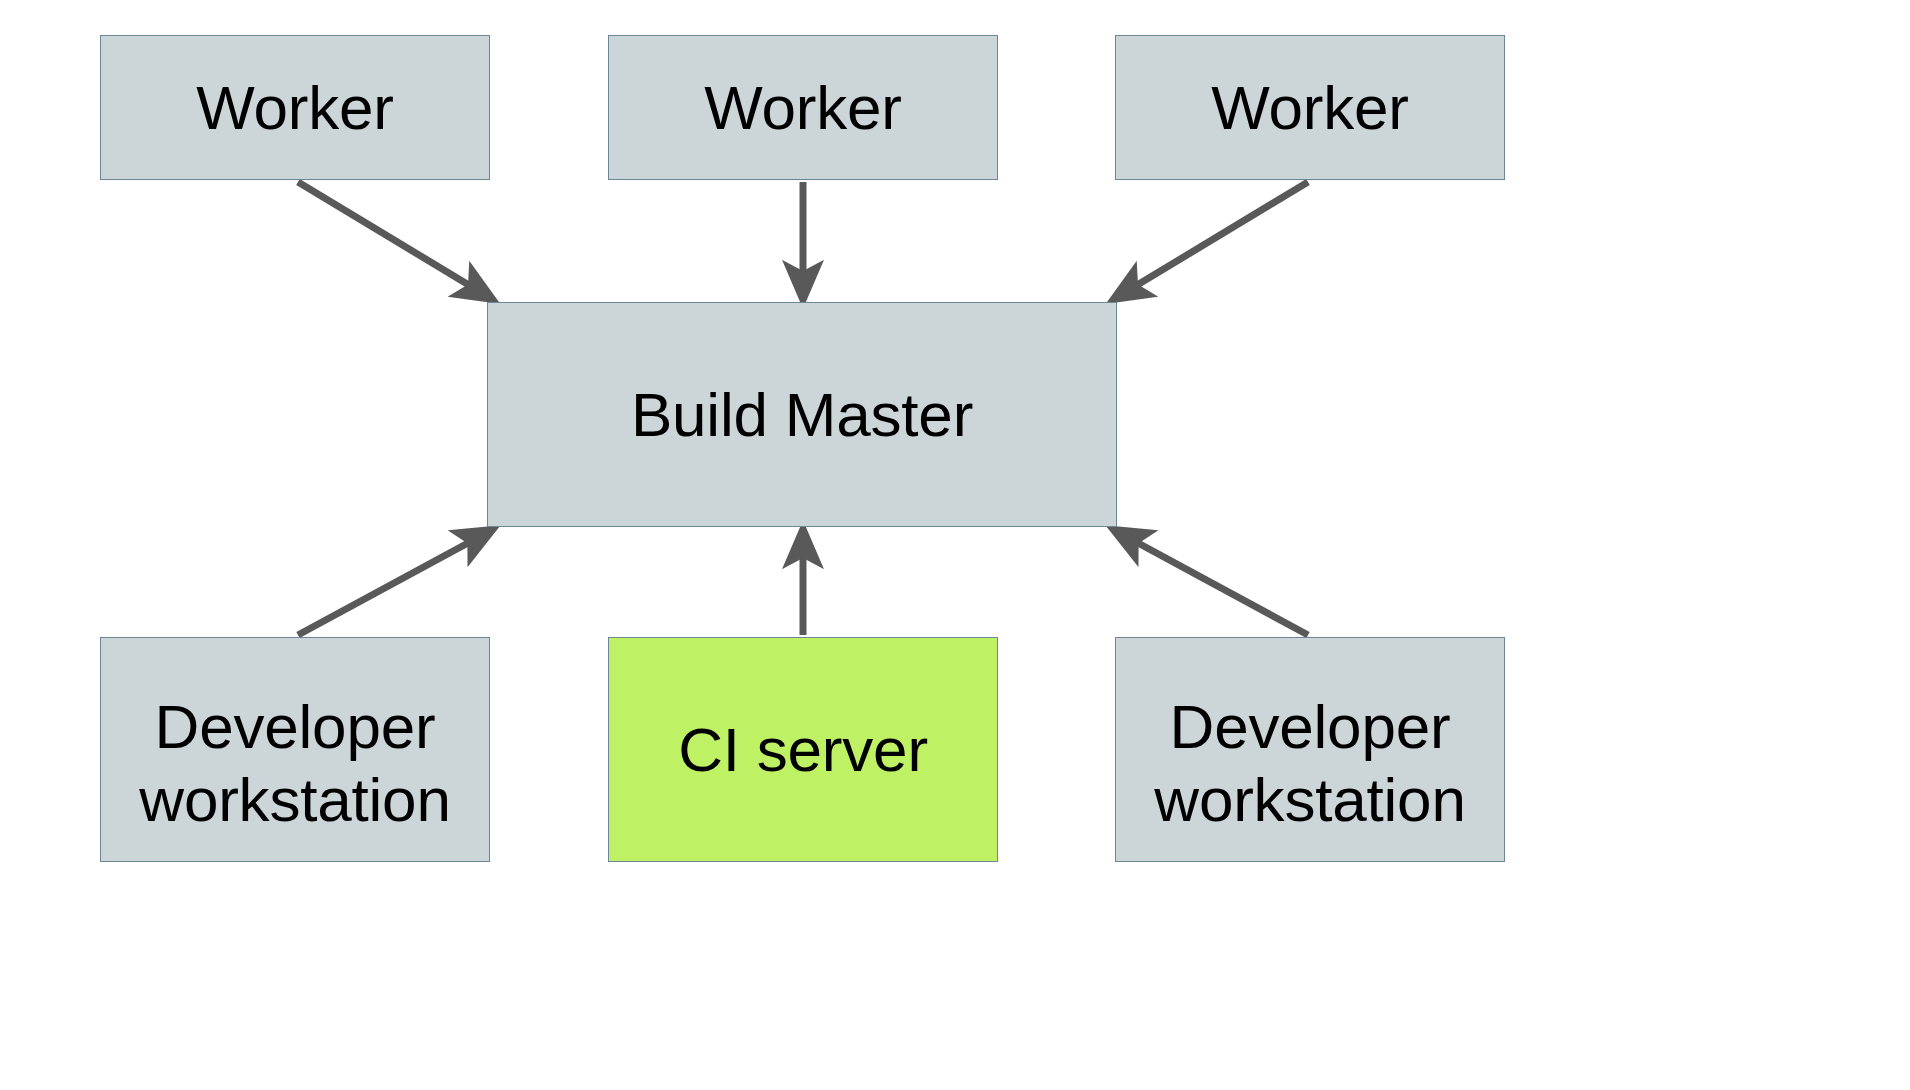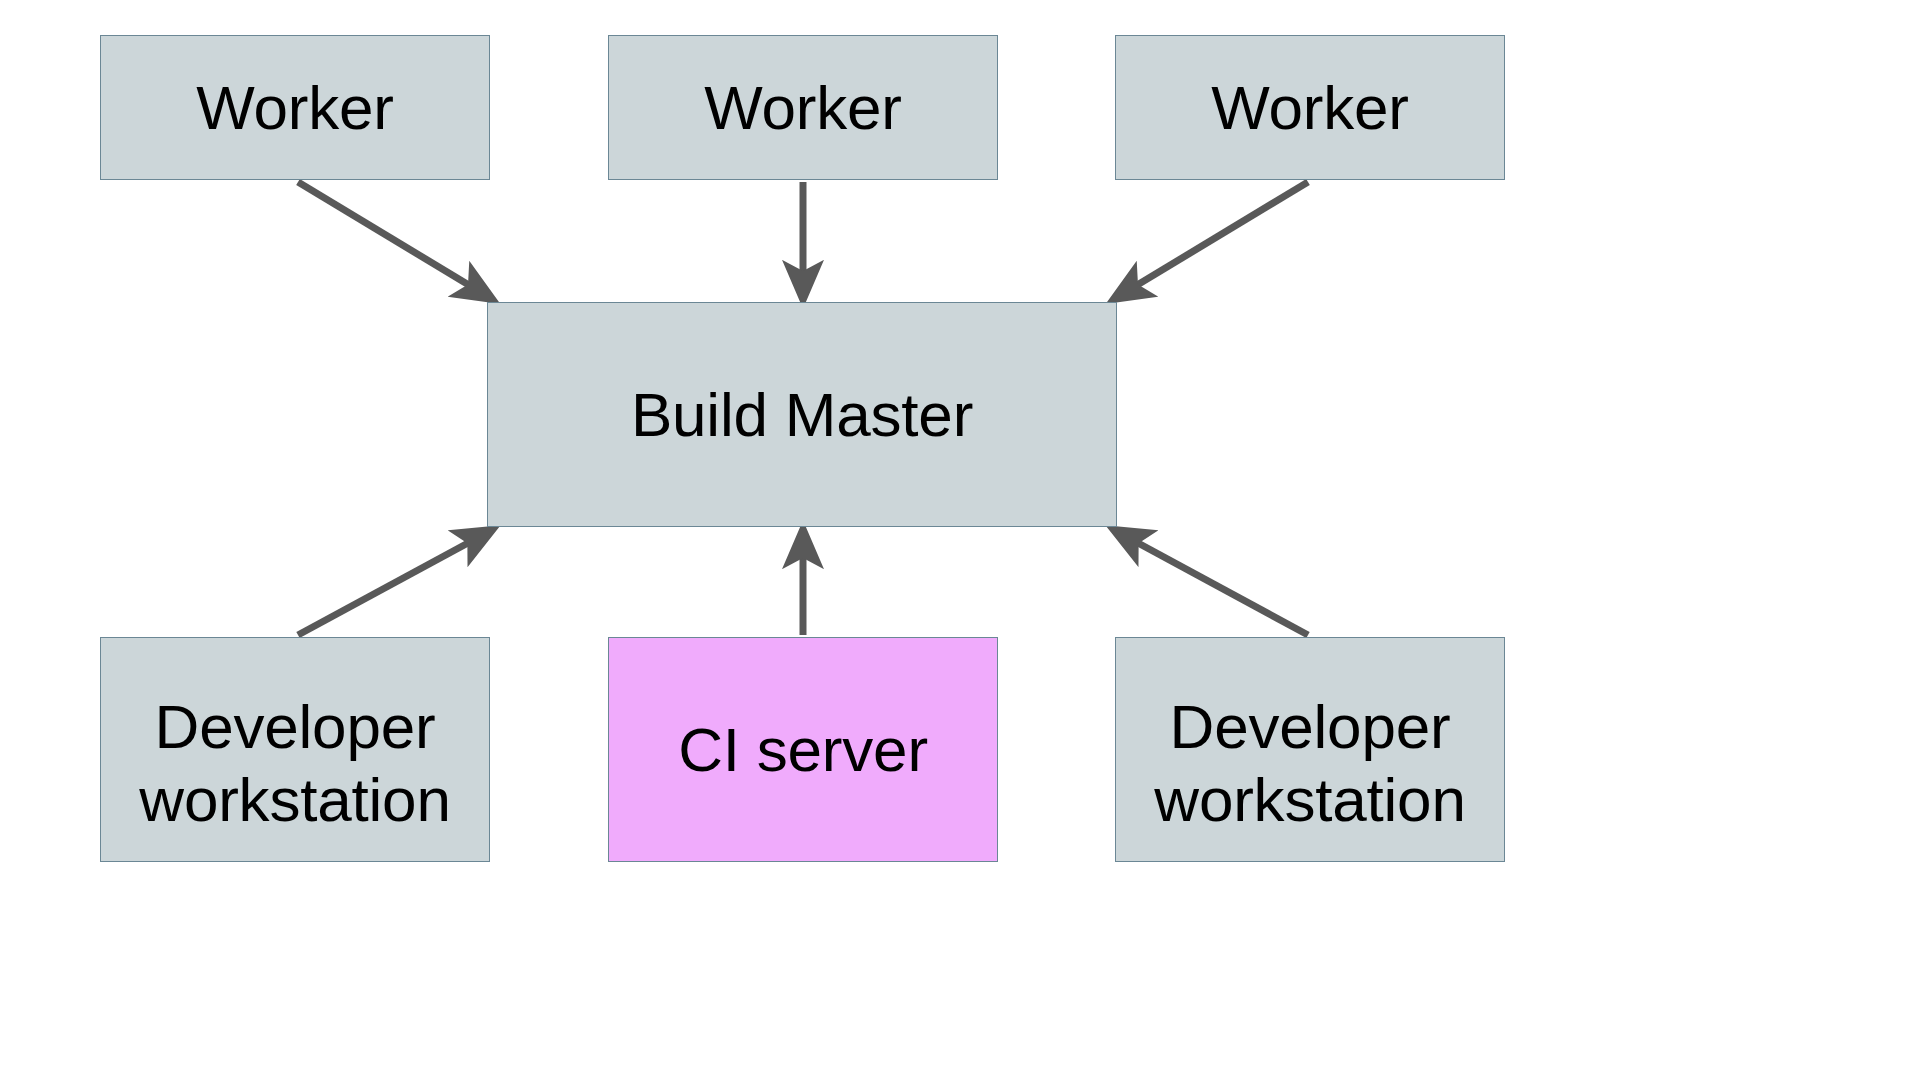--- a/index.html
+++ b/index.html
@@ -83,21 +83,21 @@
 
   <div class="node master" style="left: 487px; top: 302px; width: 630px; height: 225px; background: rgb(204, 214, 217); border-color: rgb(107, 135, 149); color: rgb(0, 0, 0);">
     <span class="node-label">Build Master</span>
   </div>
 
   <div class="node two-line" style="left: 100px; top: 637px; width: 390px; height: 225px; background: rgb(204, 214, 217); border-color: rgb(107, 135, 149); color: rgb(0, 0, 0);">
     <span class="node-label">Developer
 workstation</span>
   </div>
 
-  <div class="node small" style="left: 608px; top: 637px; width: 390px; height: 225px; background: #f0abfc; border-color: rgb(107, 135, 149); color: rgb(0, 0, 0);">
+  <div class="node small" style="left: 608px; top: 637px; width: 390px; height: 225px; background: #bef264; border-color: rgb(107, 135, 149); color: rgb(0, 0, 0);">
     <span class="node-label">CI server</span>
   </div>
 
   <div class="node two-line" style="left: 1115px; top: 637px; width: 390px; height: 225px; background: rgb(204, 214, 217); border-color: rgb(107, 135, 149); color: rgb(0, 0, 0);">
     <span class="node-label">Developer
 workstation</span>
   </div>
 
 </div>
 

